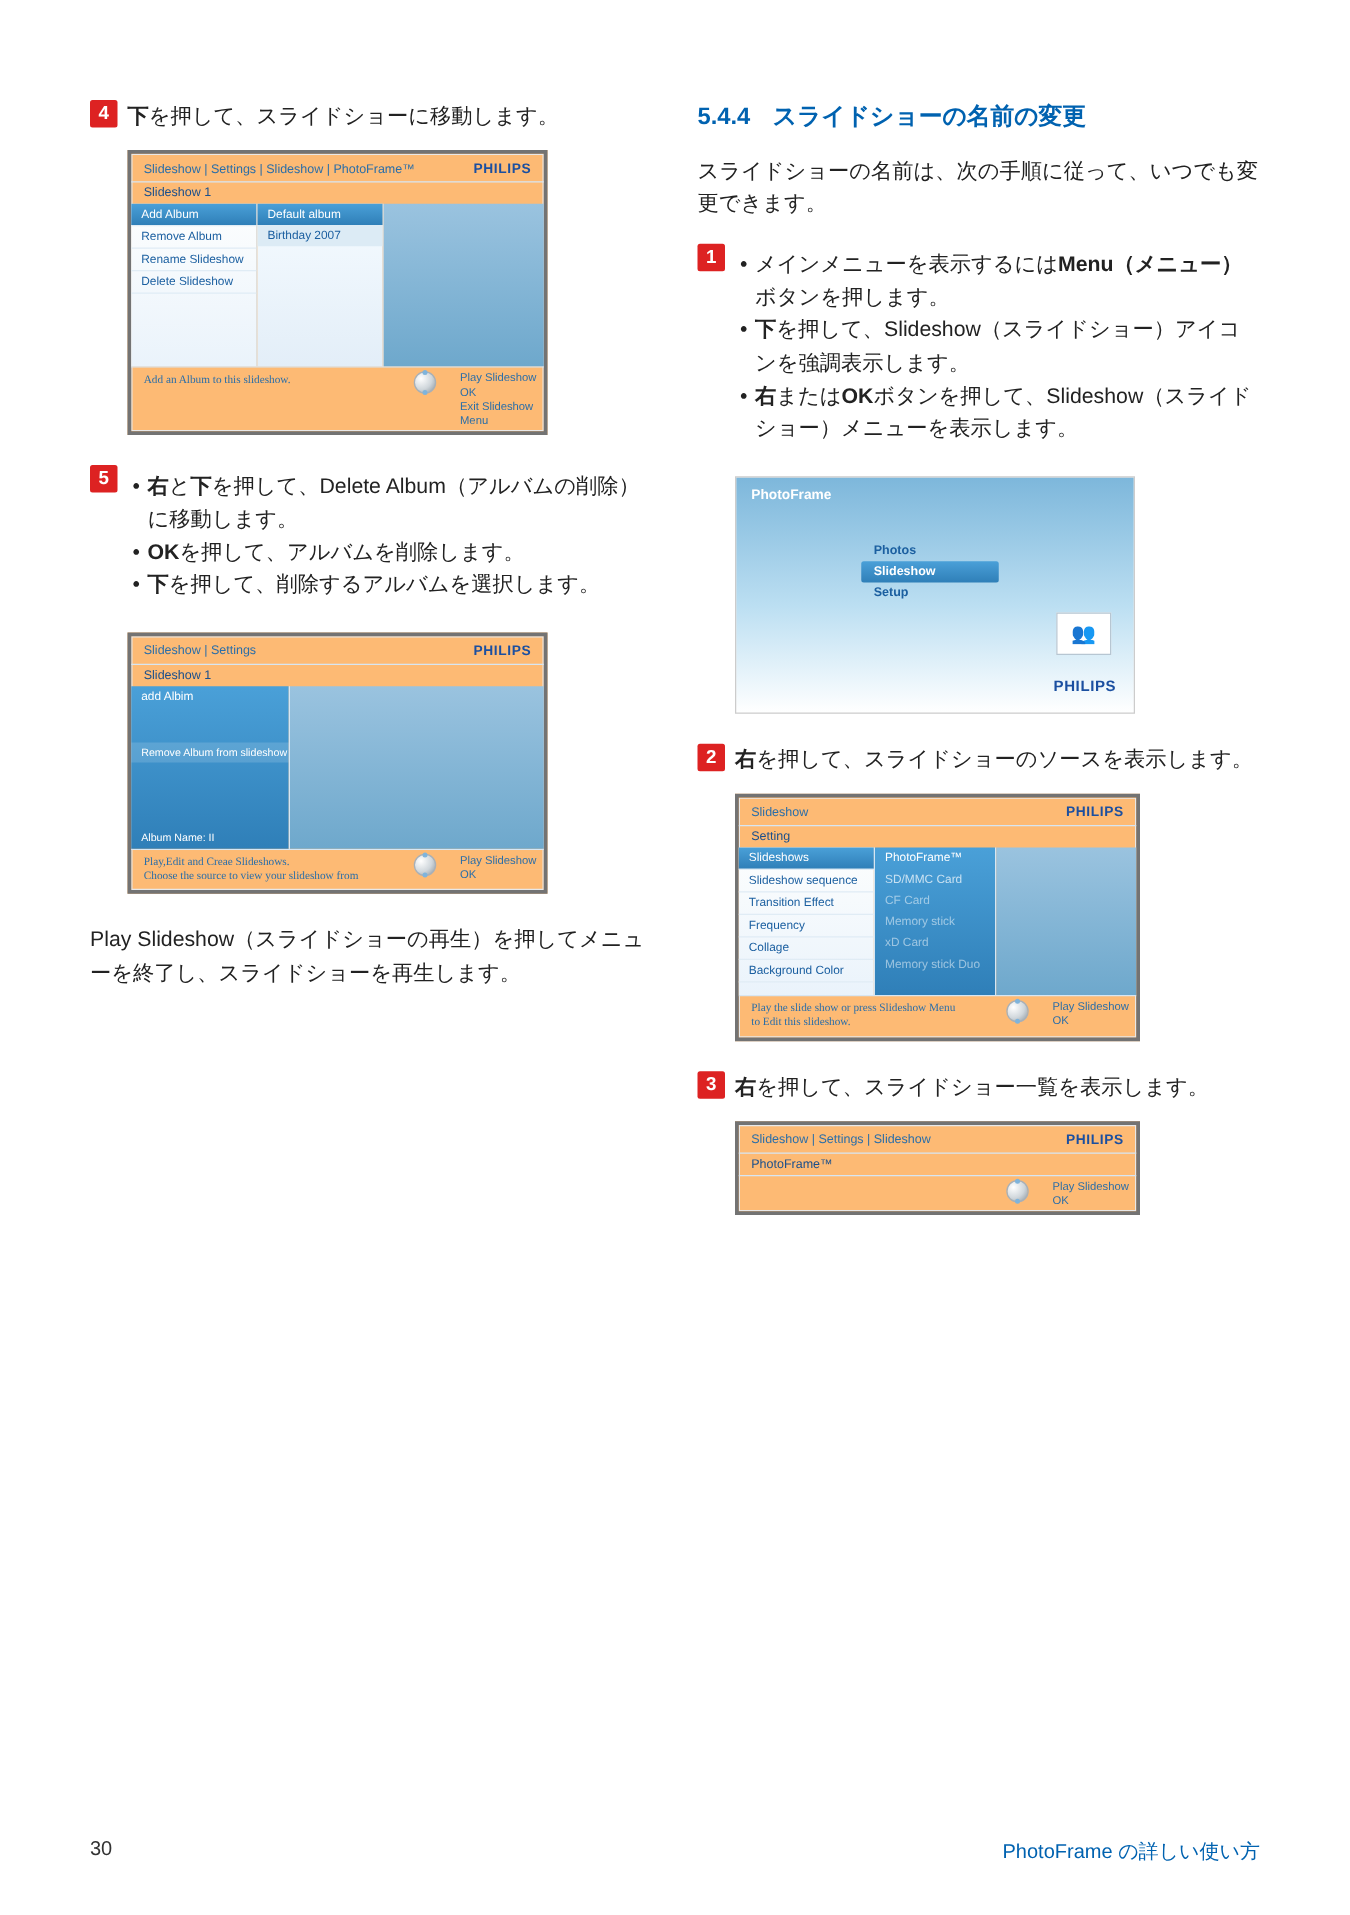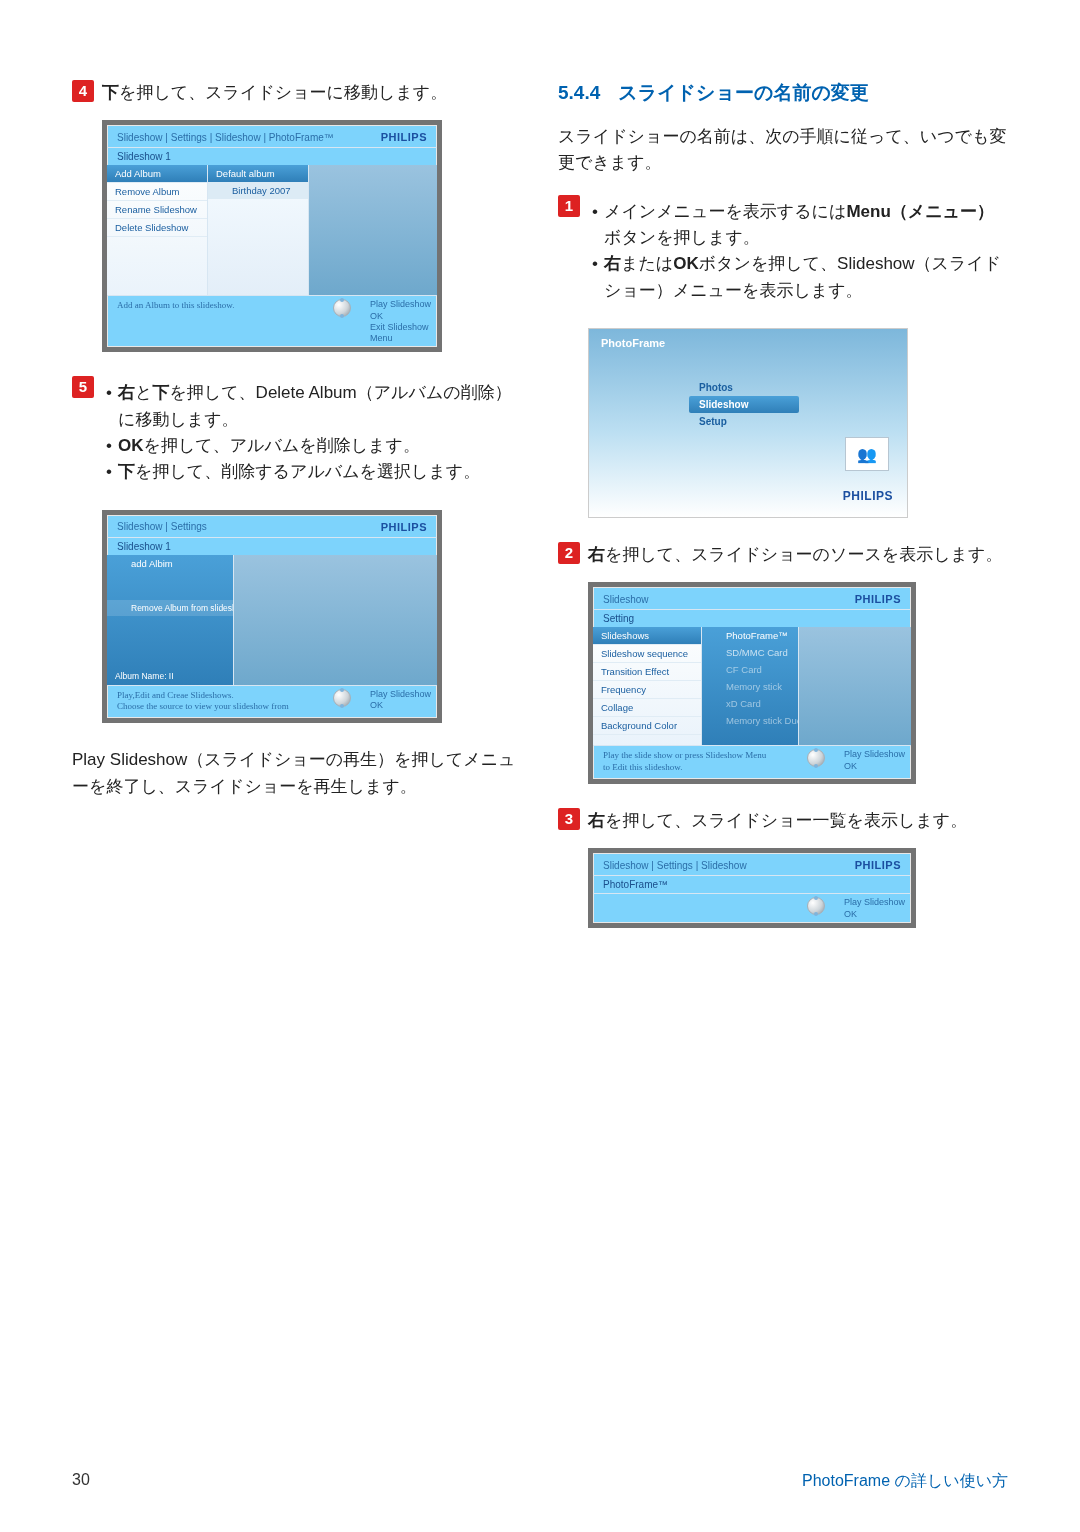--- a/index.html
+++ b/index.html
@@ -72,24 +72,24 @@
   .para {
     font-size: 17px;
     line-height: 1.55;
     margin-bottom: 18px;
   }
 
   
   .screen {
     width: 330px;
     margin: 14px 0 24px 30px;
-    border: 5px solid #737373;
+    border: 3px solid #737373;
     font-size: 10px;
     color: #1a4f8c;
-    background: #7dd3fc;
+    background: #fdba74;
     position: relative;
     box-shadow: 0 0 0 1px #e8e8e8 inset;
   }
   .screen.small { width: 318px; }
   .scr-crumb {
     display: flex;
     justify-content: space-between;
     align-items: center;
     padding: 6px 10px 4px 10px;
     color: #2b6ea8;
@@ -128,21 +128,21 @@
     color: #1b5fa0;
     border-bottom: 1px solid #e0ecf5;
     white-space: nowrap;
     overflow: hidden;
   }
   .scr-item.sel {
     background: linear-gradient(#4aa0d8, #2f7fb8);
     color: #fff;
   }
   .scr-colB-item {
-    padding: 3px 24px;
+    padding: 3px 8px;
     font-size: 9.5px;
     color: #fff;
     white-space: nowrap;
     overflow: hidden;
   }
   .scr-colB-head {
     background: linear-gradient(#4aa0d8, #2f7fb8);
     color: #fff;
     padding: 3px 8px;
     font-size: 9.5px;
@@ -334,20 +334,21 @@
       <span class="num">5.4.4</span><span>スライドショーの名前の変更</span>
     </h3>
 
     <p class="para">スライドショーの名前は、次の手順に従って、いつでも変更できます。</p>
 
     <div class="step">
       <span class="stepnum">1</span>
       <div class="body" style="flex:1;">
         <ul class="sub">
           <li><span>メインメニューを表示するには</span><span class="b">Menu（メニュー）</span><span>ボタンを押します。</span></li>
+          <li><span class="b">下</span><span>を押して、Slideshow（スライドショー）アイコンを強調表示します。</span></li>
           <li><span class="b">右</span><span>または</span><span class="b">OK</span><span>ボタンを押して、Slideshow（スライドショー）メニューを表示します。</span></li>
         </ul>
       </div>
     </div>
 
     <div class="pf-main">
       <div class="pf-title">PhotoFrame</div>
       <div class="pf-menu">
         <div class="mi">Photos</div>
         <div class="mi sel">Slideshow</div>

